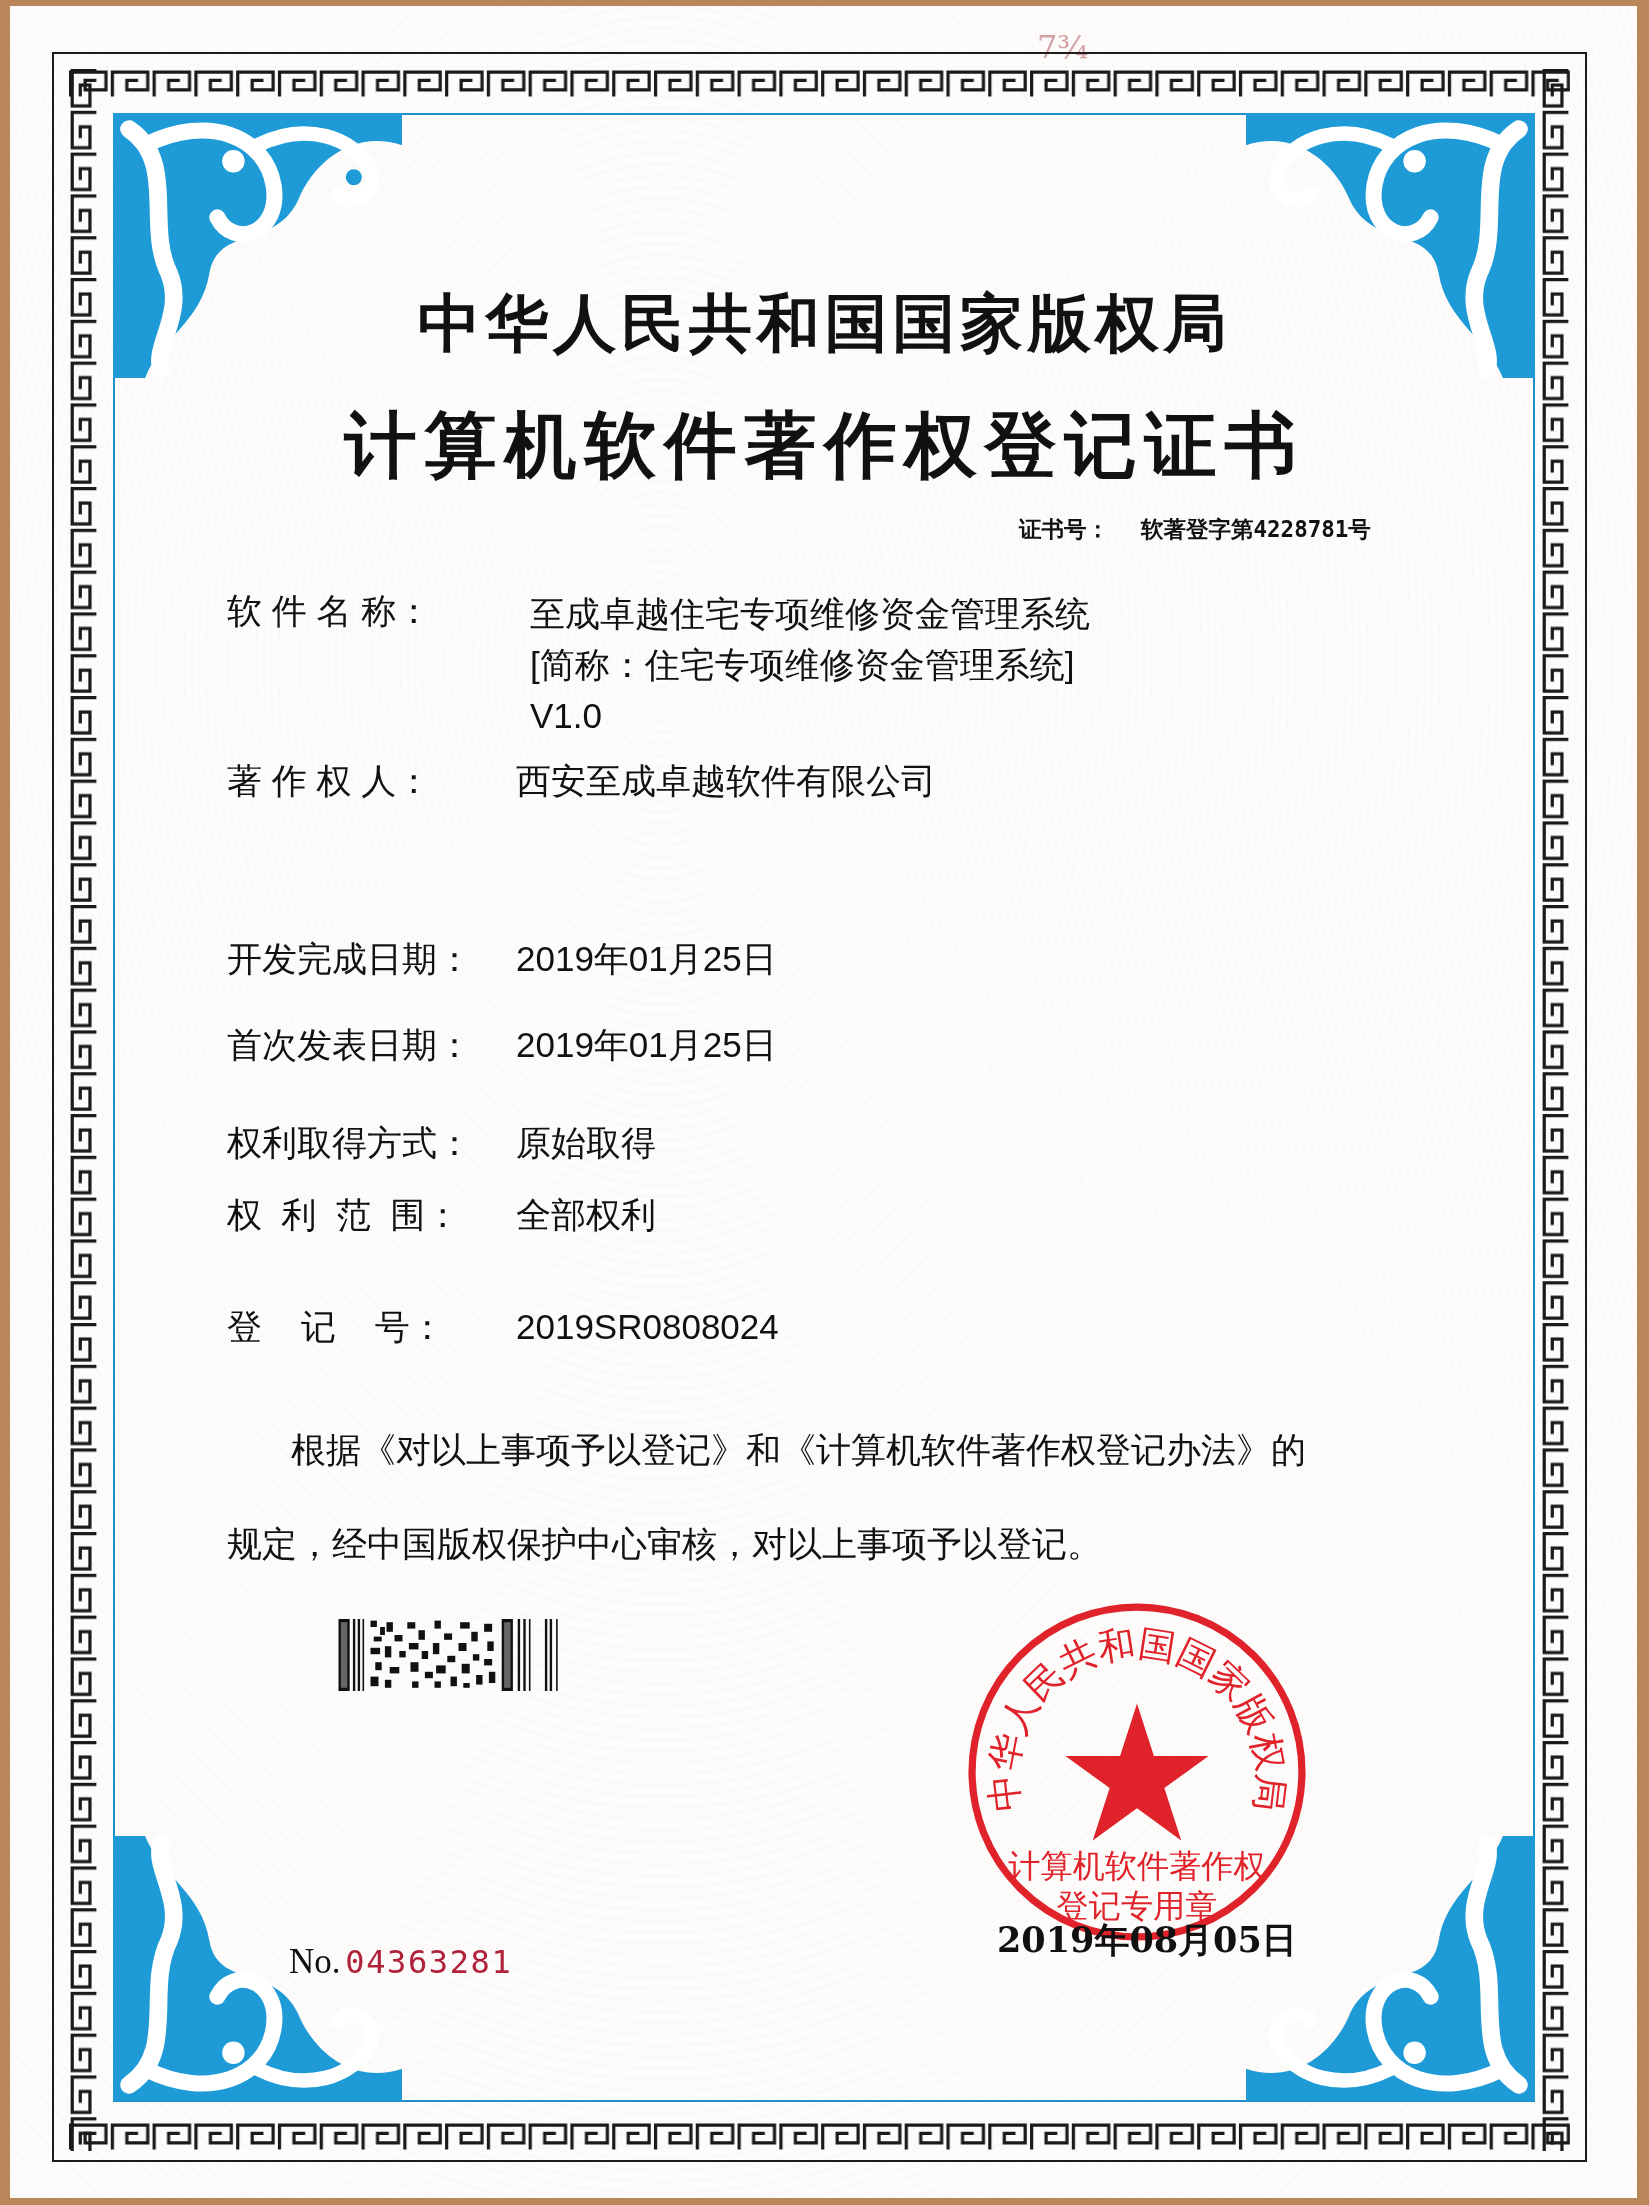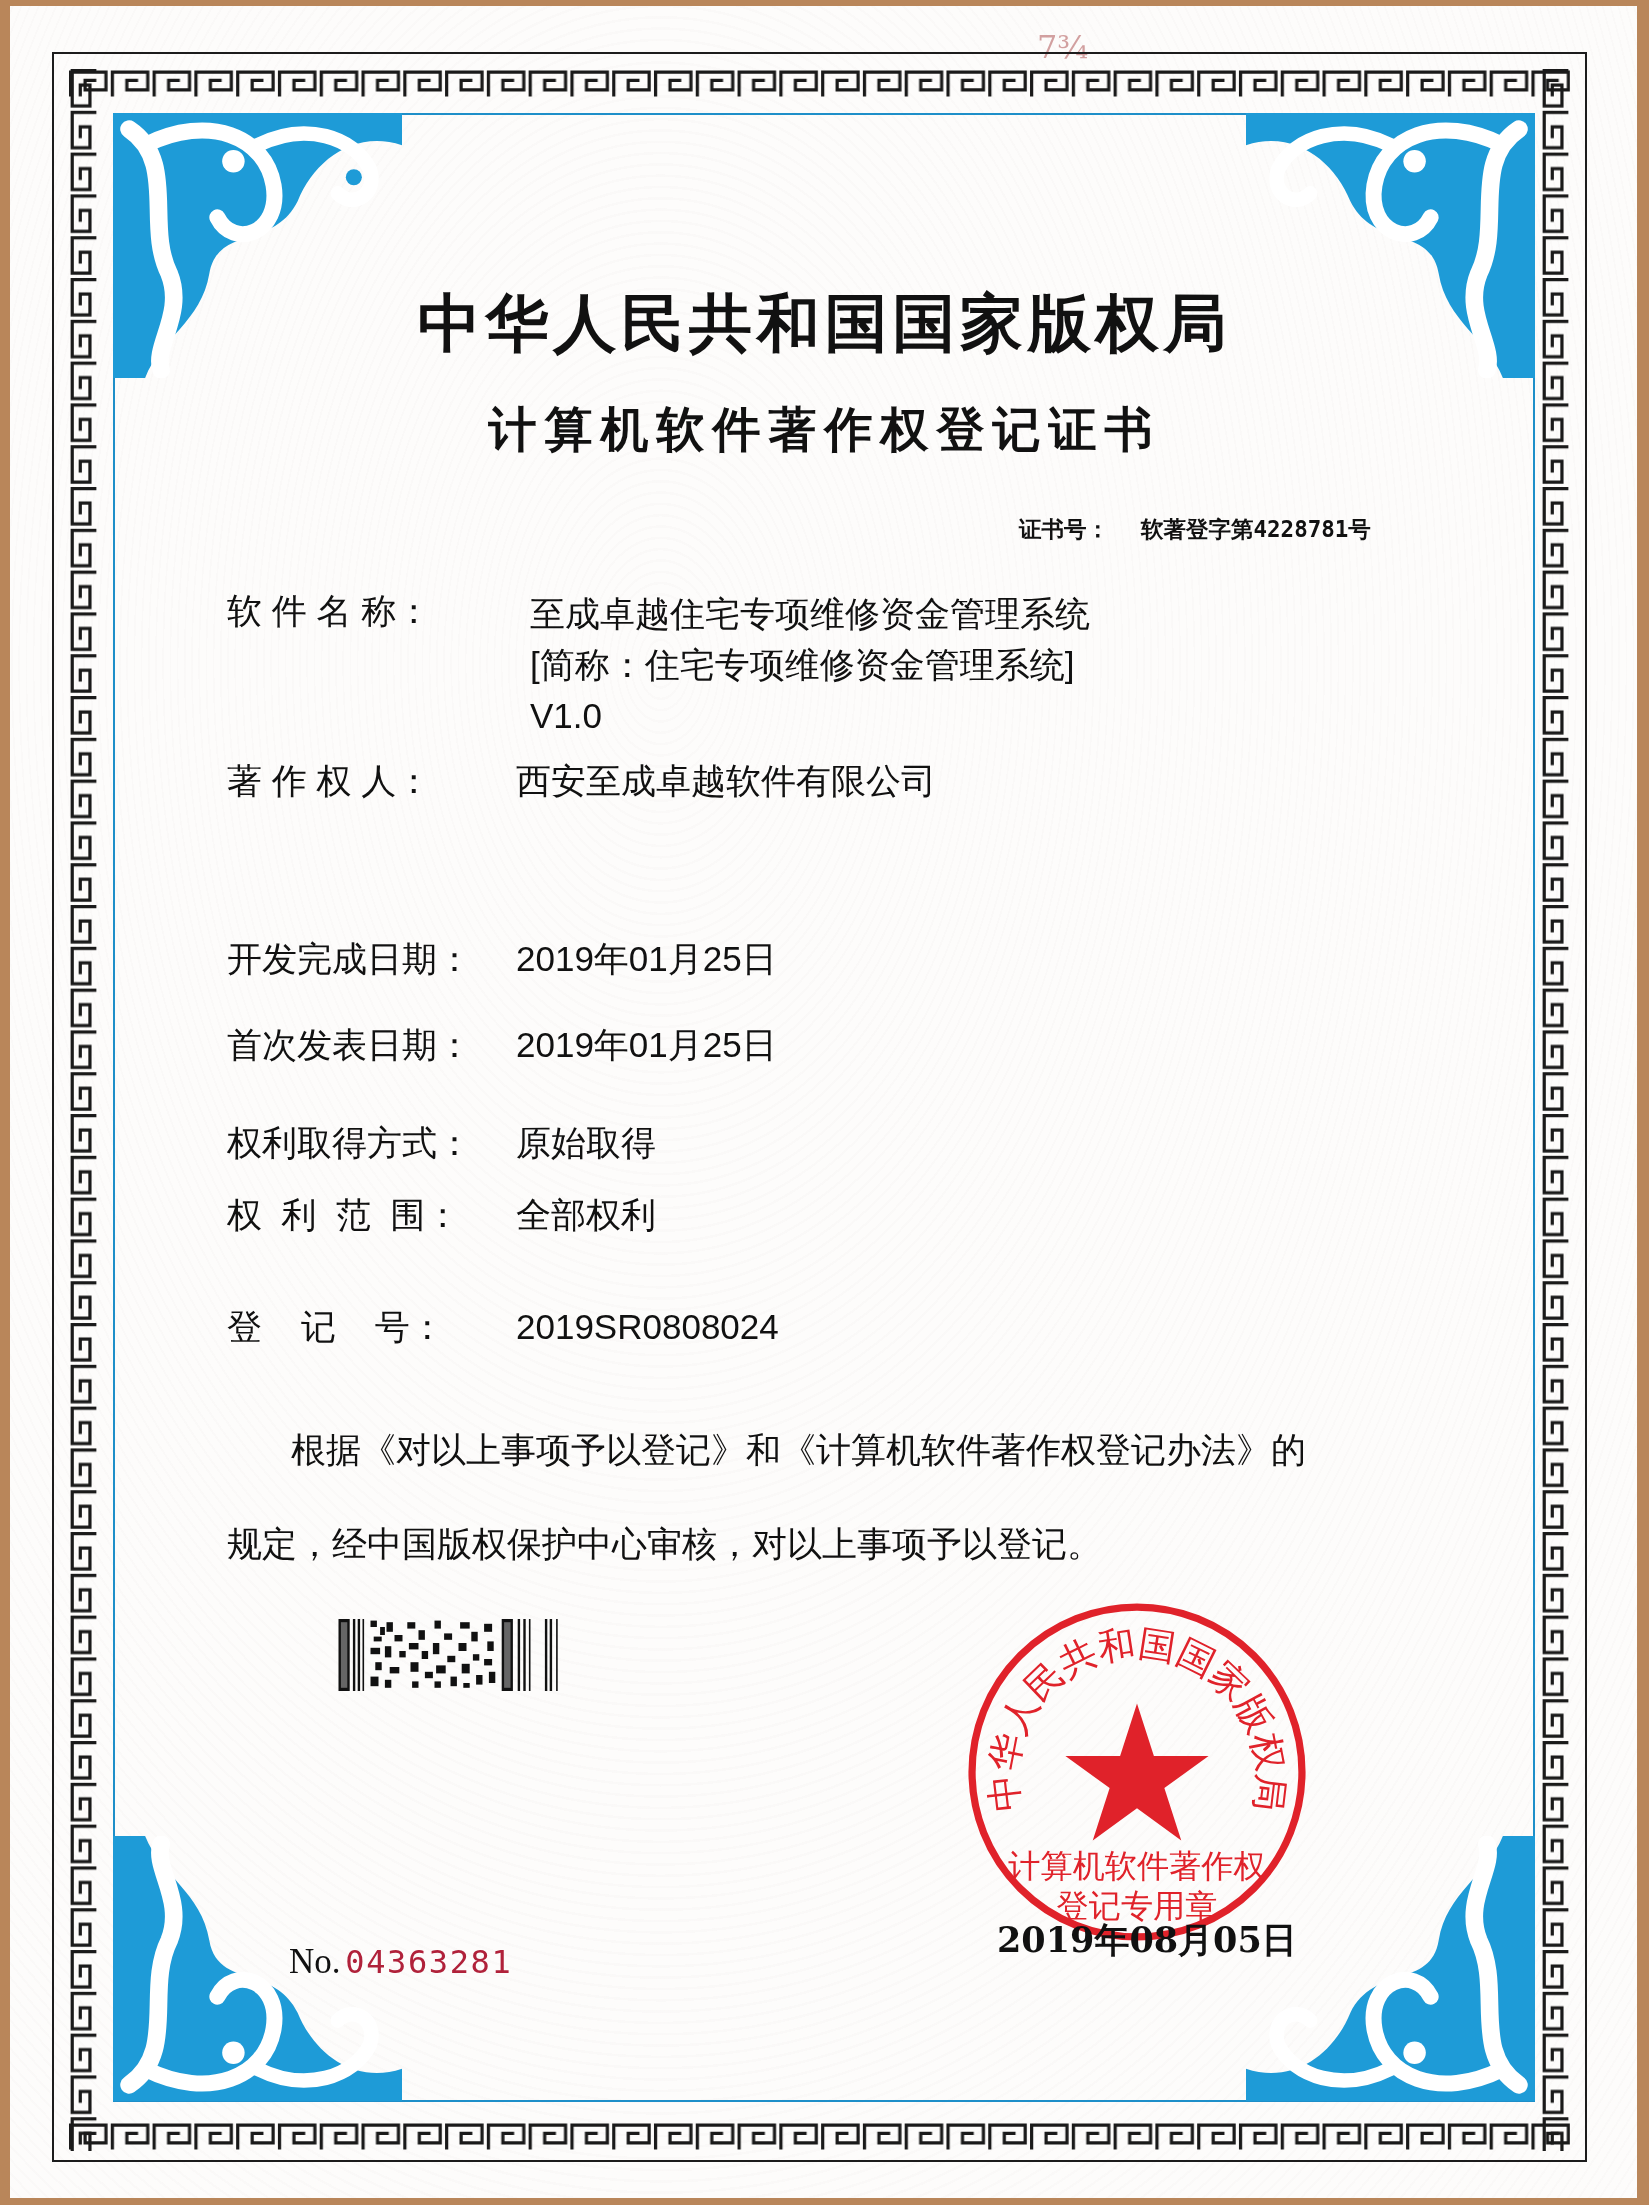--- a/index.html
+++ b/index.html
@@ -43,21 +43,21 @@
   .c-br { left: 1246px; top: 1836px; transform: scale(-1,-1); }
 
   
   .title-authority {
     position: absolute; left: 0; width: 1649px; top: 281px; text-align: center;
     font-size: 63px; letter-spacing: 4.8px; font-weight: bold;
     font-family: "DejaVu Serif", serif;
   }
   .title-cert {
     position: absolute; left: 0; width: 1649px; top: 398px; text-align: center;
-    font-size: 48px; letter-spacing: 8px; font-weight: bold;
+    font-size: 72px; letter-spacing: 8px; font-weight: bold;
     font-family: "DejaVu Serif", serif;
   }
   .cert-no {
     position: absolute; left: 1019px; top: 514px; font-size: 22.5px; font-weight: bold;
     font-family: "DejaVu Sans Mono", monospace;
     text-align: center;
   }
   .cert-no .gap { display: inline-block; width: 32px; }
 
   .field { position: absolute; left: 227px; font-size: 35px; font-family: Liberation Sans, sans-serif; }

